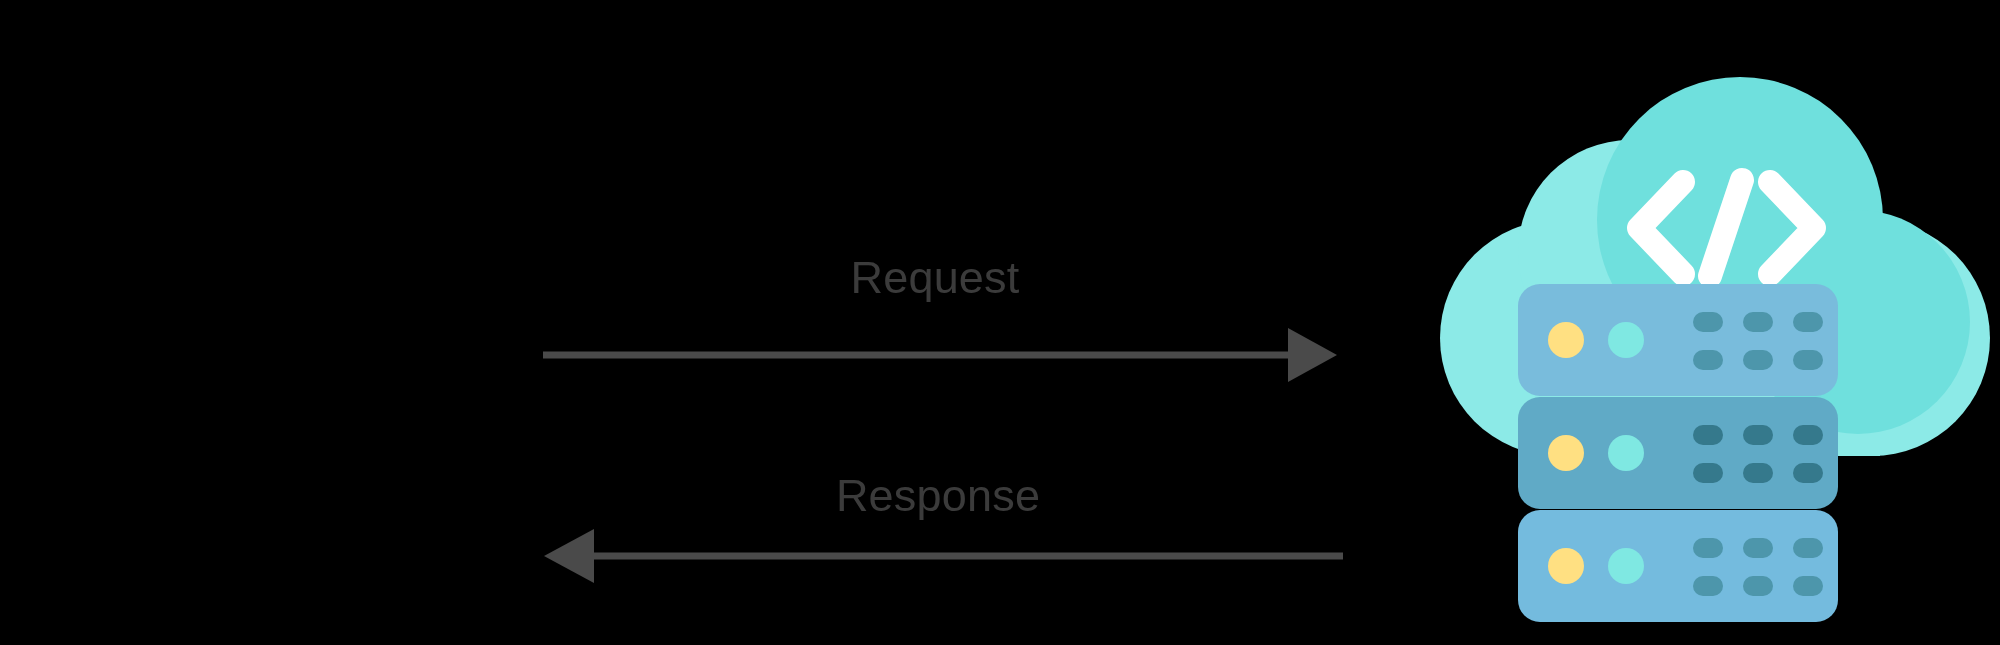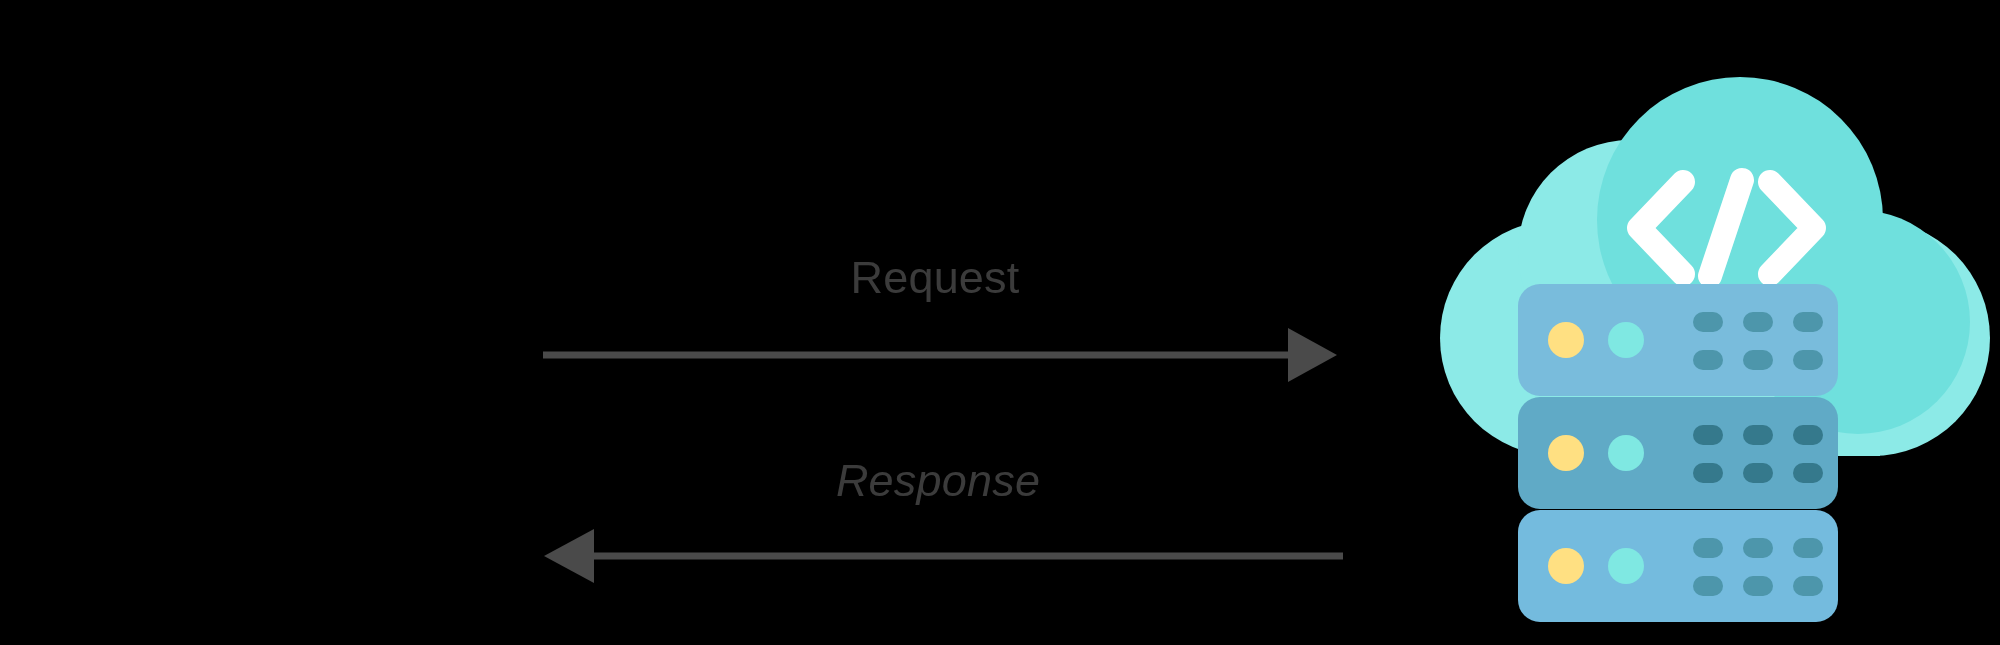--- a/index.html
+++ b/index.html
@@ -25,21 +25,21 @@
     font-family: "Liberation Sans", sans-serif;
     font-weight: 400;
     font-size: 45px;
     line-height: 1;
     letter-spacing: 0.2px;
     white-space: nowrap;
     text-align: center;
     transform: translateX(-50%);
   }
   #request-label { left: 935px; top: 255px; }
-  #response-label { left: 938px; top: 458px; font-style: italic; }
+  #response-label { left: 938px; top: 473px; }
 
   
   .arrow-svg {
     position: absolute;
     left: 0;
     top: 0;
     width: 2000px;
     height: 645px;
     overflow: visible;
   }

